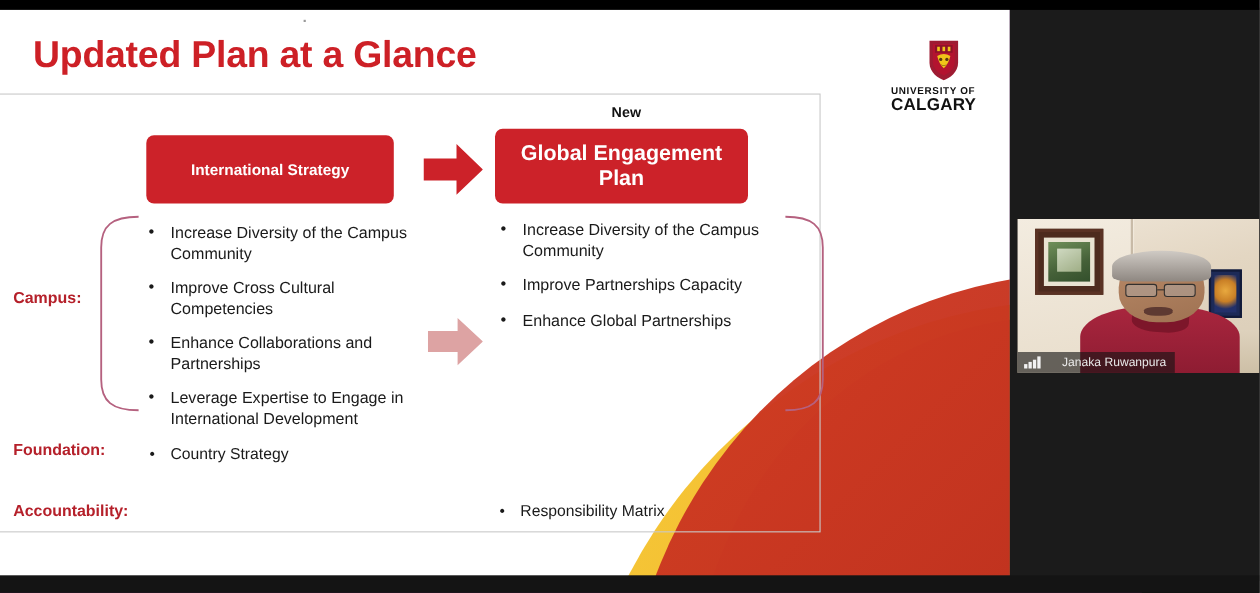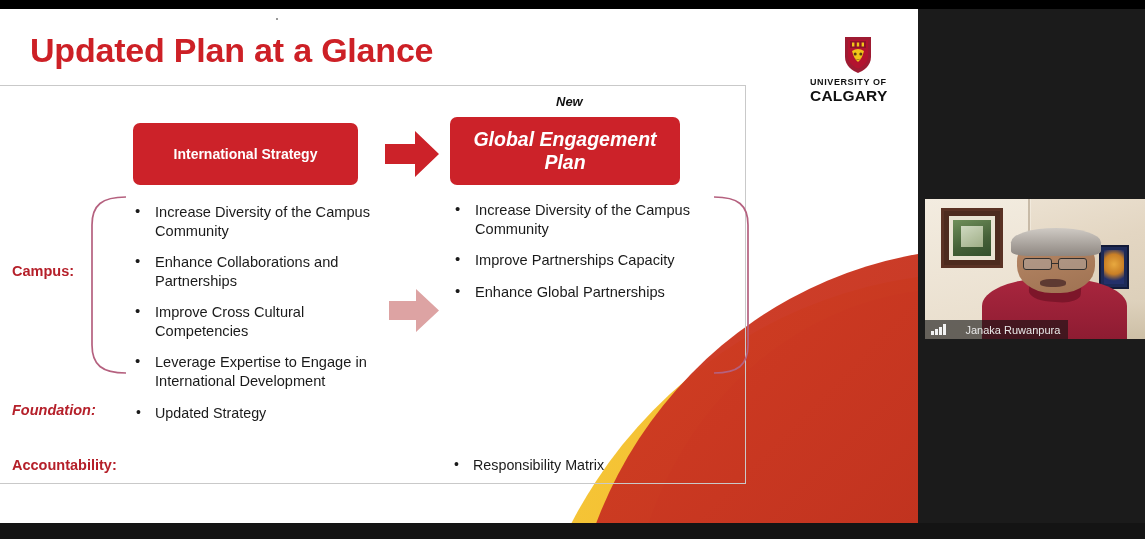--- a/index.html
+++ b/index.html
@@ -45,39 +45,39 @@
   .logo { position:absolute; left:810px; top:26px; width:96px; }
   .logo .shieldwrap { height:44px; display:flex; align-items:center; justify-content:center; }
   .logo .l1 { font-size:9px; font-weight:bold; letter-spacing:.6px; color:#111; line-height:11px; }
   .logo .l2 { font-size:15.5px; font-weight:bold; letter-spacing:.2px; color:#111; line-height:16px; }
 
   
   .frame { position:absolute; left:-8px; top:78px; width:754px; height:399px;
            border:1px solid #c9c9c9; background:transparent; }
 
   
-  .newlabel { position:absolute; left:556px; top:87px; font-size:13px; font-weight:bold; color:#111;font-style:italic; }
+  .newlabel { position:absolute; left:556px; top:87px; font-size:13px; font-weight:bold; color:#111; }
 
   .redbox {
     position:absolute; background:#cc2229; border-radius:7px;
     color:#fff; display:flex; align-items:center; justify-content:center;
     text-align:center; font-weight:600;
   }
   .redbox.left  { left:133px; top:116px; width:225px; height:62px; font-size:14px; }
-  .redbox.right { left:450px; top:110px; width:230px; height:68px; font-size:19.5px; line-height:23px; padding:0 10px;font-style:italic;}
+  .redbox.right { left:450px; top:110px; width:230px; height:68px; font-size:19.5px; line-height:23px; padding:0 10px;}
 
   
   .arrow-red { position:absolute; left:385px; top:123px; width:54px; height:48px; }
   
   .arrow-pink { position:absolute; left:389px; top:281px; width:50px; height:45px; }
 
   
   .rowlabel { position:absolute; font-size:14.5px; font-weight:bold; color:#b5202a; }
   .lbl-goals   { left:12px; top:256px; }
-  .lbl-found   { left:12px; top:395px;font-style:italic; }
+  .lbl-found   { left:12px; top:395px; }
   .lbl-account { left:12px; top:450px; }
 
   
   .brace { position:absolute; }
   .brace-left  { left:88px; top:188px; width:40px; height:180px; }
   .brace-right { left:712px; top:188px; width:40px; height:180px; }
 
   
   ul.bullets { list-style:none; position:absolute; }
   ul.bullets li {
@@ -211,32 +211,32 @@
       </svg>
     </div>
     <div class="brace brace-right">
       <svg width="40" height="180" viewBox="0 0 40 180" fill="none">
         <path d="M2 2 C26 2 36 10 36 30 L36 150 C36 170 26 178 2 178" stroke="#b5617f" stroke-width="1.7"></path>
       </svg>
     </div>
 
     <ul class="bullets col-left">
       <li>Increase Diversity of the Campus Community</li>
+      <li>Improve Cross Cultural Competencies</li>
       <li>Enhance Collaborations and Partnerships</li>
-      <li>Improve Cross Cultural Competencies</li>
       <li>Leverage Expertise to Engage in International Development</li>
     </ul>
 
     <ul class="bullets col-right">
       <li>Increase Diversity of the Campus Community</li>
       <li>Improve Partnerships Capacity</li>
       <li>Enhance Global Partnerships</li>
     </ul>
 
-    <div class="single-bullet sb-country">Updated Strategy</div>
+    <div class="single-bullet sb-country">Country Strategy</div>
     <div class="single-bullet sb-matrix">Responsibility Matrix</div>
 
   </div>
 
   <div class="darkpanel"></div>
 
   <div class="video-tile">
     <div class="vt-wall"></div>
     <div class="vt-wallseam"></div>
     <div class="vt-corner"></div>

